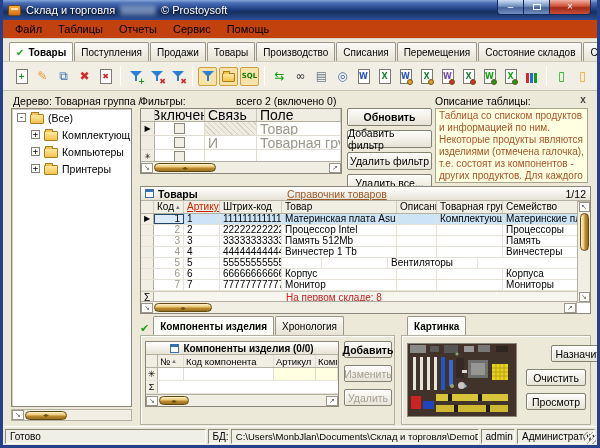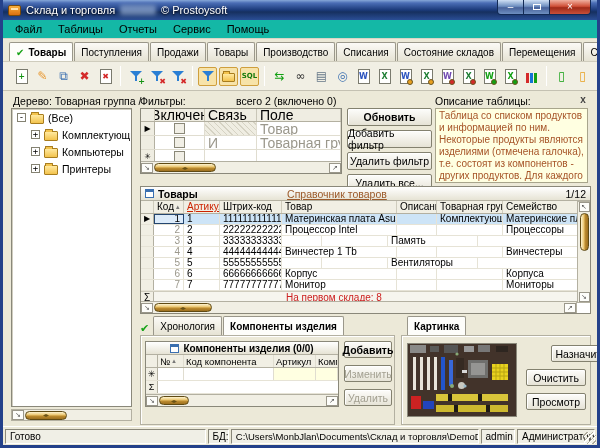--- a/index.html
+++ b/index.html
@@ -13,21 +13,21 @@
   .app-icon{width:13px;height:11px;background:linear-gradient(#f8b03c,#d96f10);border:1px solid #7a4a08;border-radius:2px;margin-right:5px;position:relative;}
   .app-icon::after{content:"";position:absolute;left:2px;top:2px;width:7px;height:2px;background:#ffe1a8;}
   .title-text{font-size:11px;text-shadow:0 1px 2px #000;}
   .masked{display:inline-block;width:36px;height:10px;margin:0 5px;background:rgba(140,165,205,.75);border-radius:2px;filter:blur(2px);}
   .winbtns{position:absolute;right:6px;top:0;display:flex;border:1px solid #122a55;border-top:none;border-radius:0 0 4px 4px;overflow:hidden;height:15px;}
   .wbtn{width:26px;height:14px;display:flex;align-items:center;justify-content:center;color:#fff;font-size:10px;line-height:10px;
     background:linear-gradient(#cfe0f5,#6e8fc0 45%,#48629a 55%,#6e8fc0);border-right:1px solid #122a55;}
   .wbtn.close{width:40px;background:linear-gradient(#f0b0a0,#d05038 45%,#a02a18 55%,#c8503a);border-right:none;}
   .wbtn .maxsq{width:8px;height:6px;border:1px solid #fff;display:block;}
   
-  .menubar{height:19px;background:#14b8a6;border-bottom:1px solid #d8d5c6;display:flex;align-items:center;padding-left:4px;}
+  .menubar{height:19px;background:#c2410c;border-bottom:1px solid #d8d5c6;display:flex;align-items:center;padding-left:4px;}
   .menu-item{padding:2px 8px;}
   
   .tabsrow{height:23px;background:#ece9d8;display:flex;align-items:flex-end;padding:3px 0 0 6px;border-bottom:1px solid #cfccbd;}
   .tab{height:19px;display:flex;align-items:center;padding:0 6px;font-size:10px;white-space:nowrap;
     border:1px solid #9a978a;border-bottom:none;border-radius:2px 2px 0 0;background:linear-gradient(#fbfaf6,#e6e3d4);margin-right:1px;}
   .tab.active{background:#fdfdfa;font-weight:bold;}
   .check{color:#17a317;font-weight:bold;margin-right:4px;font-family:"DejaVu Sans",sans-serif;}
   
   .toolbar{height:29px;background:#f1efe4;border-bottom:1px solid #c4c1b2;display:flex;align-items:center;padding-left:8px;overflow:hidden;}
   .tb{width:19px;height:19px;position:relative;display:flex;align-items:center;justify-content:center;
@@ -180,24 +180,24 @@
       <span class="tab">
         <span>Товары</span>
       </span>
       <span class="tab">
         <span>Производство</span>
       </span>
       <span class="tab">
         <span>Списания</span>
       </span>
       <span class="tab">
+        <span>Перемещения</span>
+      </span>
+      <span class="tab">
         <span>Состояние складов</span>
-      </span>
-      <span class="tab">
-        <span>Перемещения</span>
       </span>
       <span class="tab">
         <span>Сотрудники</span>
       </span>
     </div>
 
   <div class="toolbar">
       <span class="tb">
         <span class="doc" style="color: rgb(20, 148, 20);">+</span>
       </span>
@@ -399,20 +399,21 @@
             <span class="pg-cell pg-c3">Процессор Intel</span>
             <span class="pg-cell pg-c4"></span>
             <span class="pg-cell pg-c5"></span>
             <span class="pg-cell pg-c6">Процессоры</span>
           </div>
           <div class="pg-row">
             <span class="pg-cell pg-marker"></span>
             <span class="pg-cell pg-c0">3</span>
             <span class="pg-cell pg-c1">3</span>
             <span class="pg-cell pg-c2">3333333333333</span>
+            <span class="pg-cell pg-c3">Память 512Mb</span>
             <span class="pg-cell pg-c4"></span>
             <span class="pg-cell pg-c5"></span>
             <span class="pg-cell pg-c6">Память</span>
           </div>
           <div class="pg-row">
             <span class="pg-cell pg-marker"></span>
             <span class="pg-cell pg-c0">4</span>
             <span class="pg-cell pg-c1">4</span>
             <span class="pg-cell pg-c2">4444444444444</span>
             <span class="pg-cell pg-c3">Винчестер 1 Tb</span>
@@ -463,22 +464,22 @@
       <div class="vscroll" style="right:0;top:14px;height:102px;border-right:none;">
         <span class="corner-btn" style="width:11px;">↖</span>
         <span class="vthumb" style="height:38px;"></span>
         <span class="corner-btn" style="width:11px;margin-top:auto;">↘</span>
       </div>
     </div>
 
     <div class="bl-panel">
       <div class="sub-tabs" id="bl-tabs">
           <span class="check">✔</span>
+          <span class="tab active">Компоненты изделия</span>
           <span class="tab">Хронология</span>
-          <span class="tab active">Компоненты изделия</span>
         </div>
       <div class="sub-frame">
         <div class="comp-grid">
           <div class="cg-title">
             <span class="wicon"></span>
             <span>Компоненты изделия (0/0)</span>
           </div>
           <div id="cg-body">
               <div class="cg-row hdr">
                 <span class="cg-cell cg-marker"></span>

